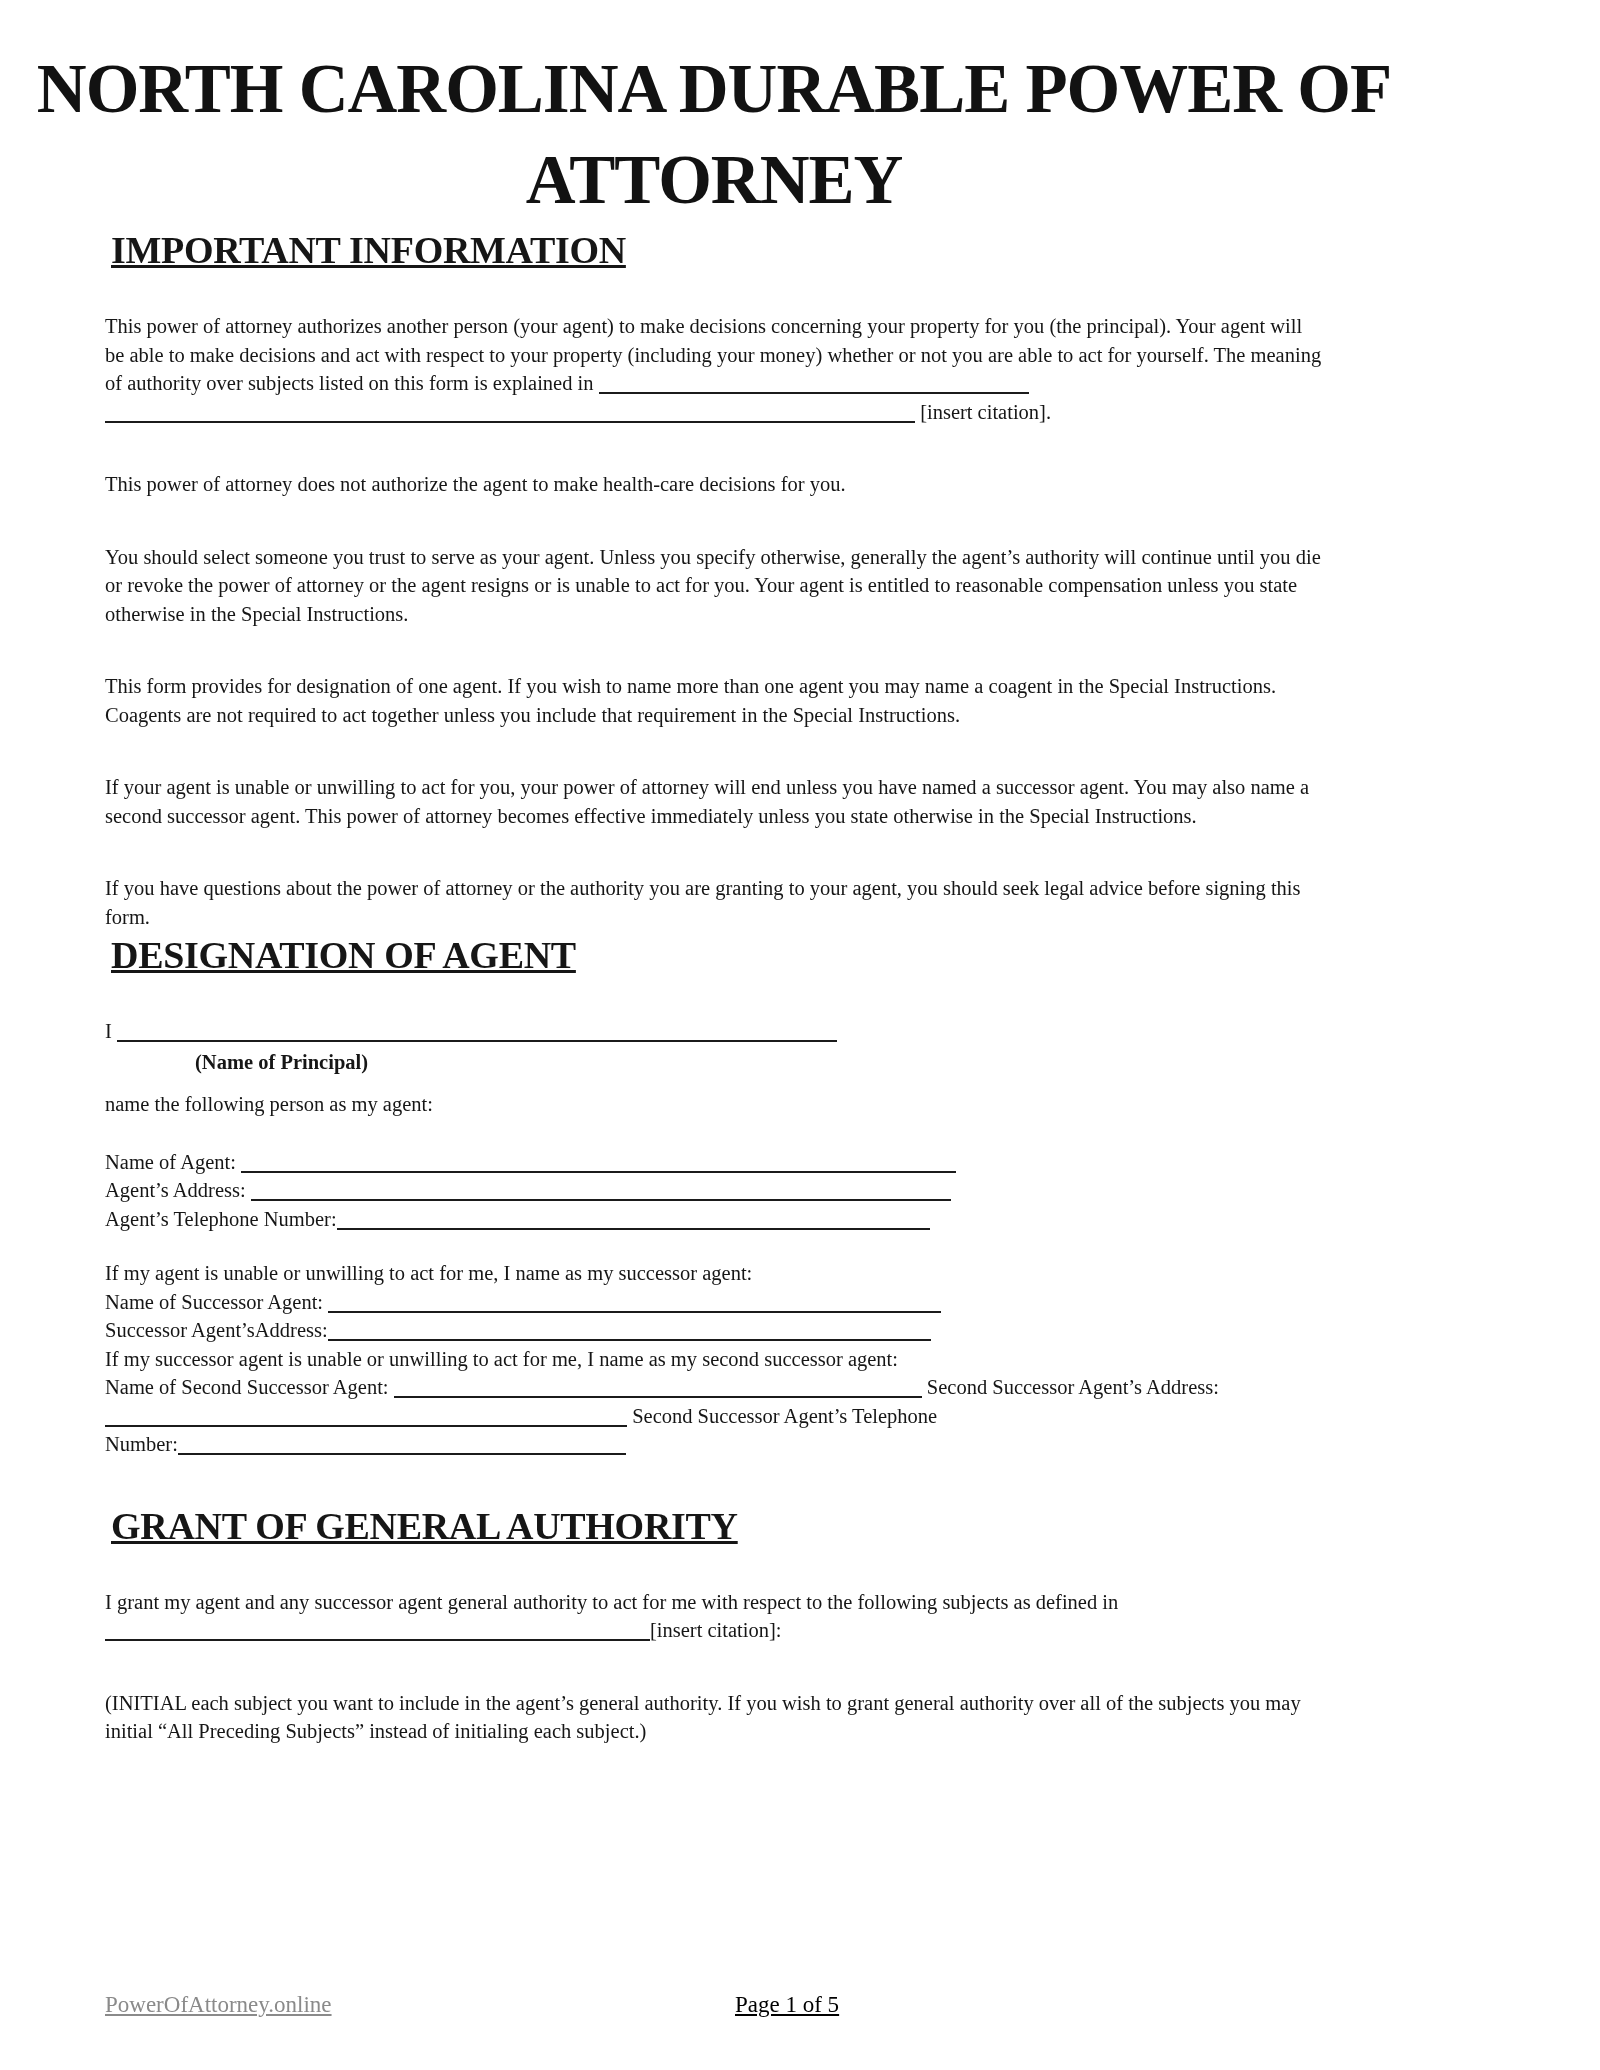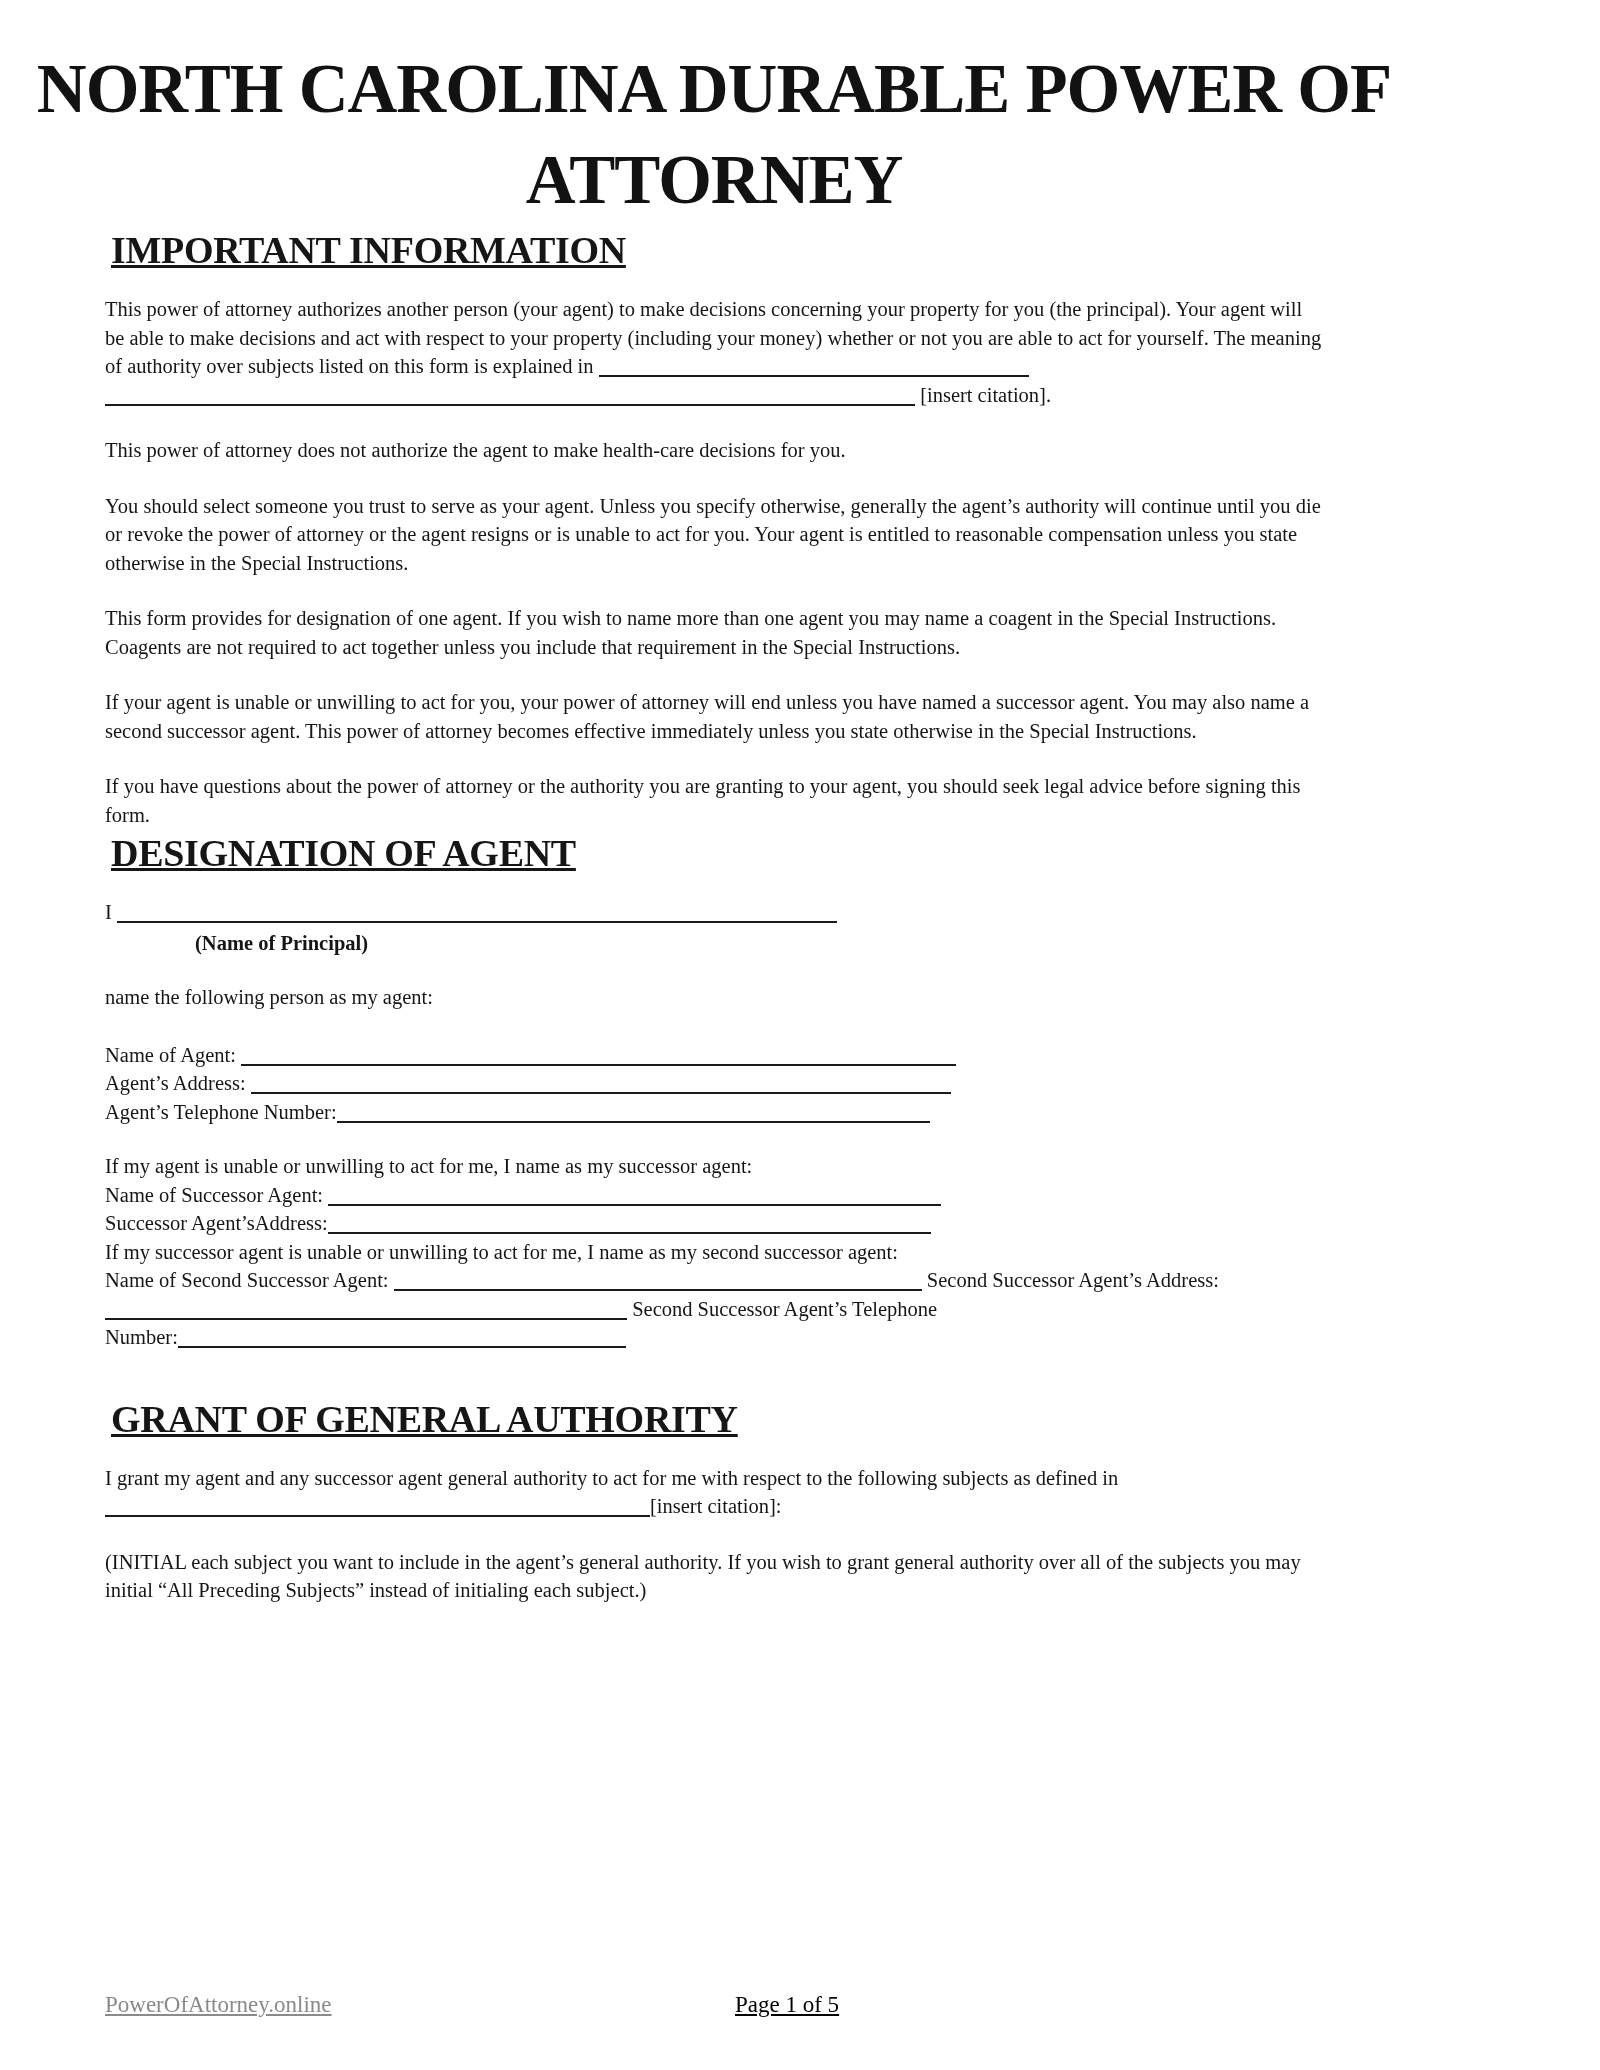--- a/index.html
+++ b/index.html
@@ -39,21 +39,21 @@
     line-height: 28.5px;
   }
   .blank {
     display: inline-block;
     height: 1px;
     border-bottom: 2px solid #1b1b1b;
     vertical-align: -4px;
   }
   .mt-heading1 { margin-top: 116px; }
   .mt-heading  { margin-top: 46px; }
-  .mt-para     { margin-top: 27px; }
+  .mt-para     { margin-top: 44px; }
   .caption {
     margin: 2px 0 0 90px;
     font-size: 20.5px;
     line-height: 28.5px;
     font-weight: bold;
   }
   .footer {
     position: absolute;
     top: 1990px;
     left: 105px;
@@ -106,21 +106,21 @@
     <p class="para mt-para">If you have questions about the power of attorney or the authority you are granting to your agent, you should seek legal advice before signing this form.</p>
 
     <h2 class="section-heading mt-heading">DESIGNATION OF AGENT</h2>
 
     <div class="form-line mt-para">
       <span>I</span>
       <span class="blank" style="width:720px"></span>
     </div>
     <div class="caption">(Name of Principal)</div>
 
-    <p class="para" style="margin-top:26px">name the following person as my agent:</p>
+    <p class="para" style="margin-top:14px">name the following person as my agent:</p>
 
     <div style="margin-top:29px">
       <div class="form-line">
         <span>Name of Agent:</span>
         <span class="blank" style="width:715px"></span>
       </div>
       <div class="form-line">
         <span>Agent’s Address:</span>
         <span class="blank" style="width:700px"></span>
       </div>

